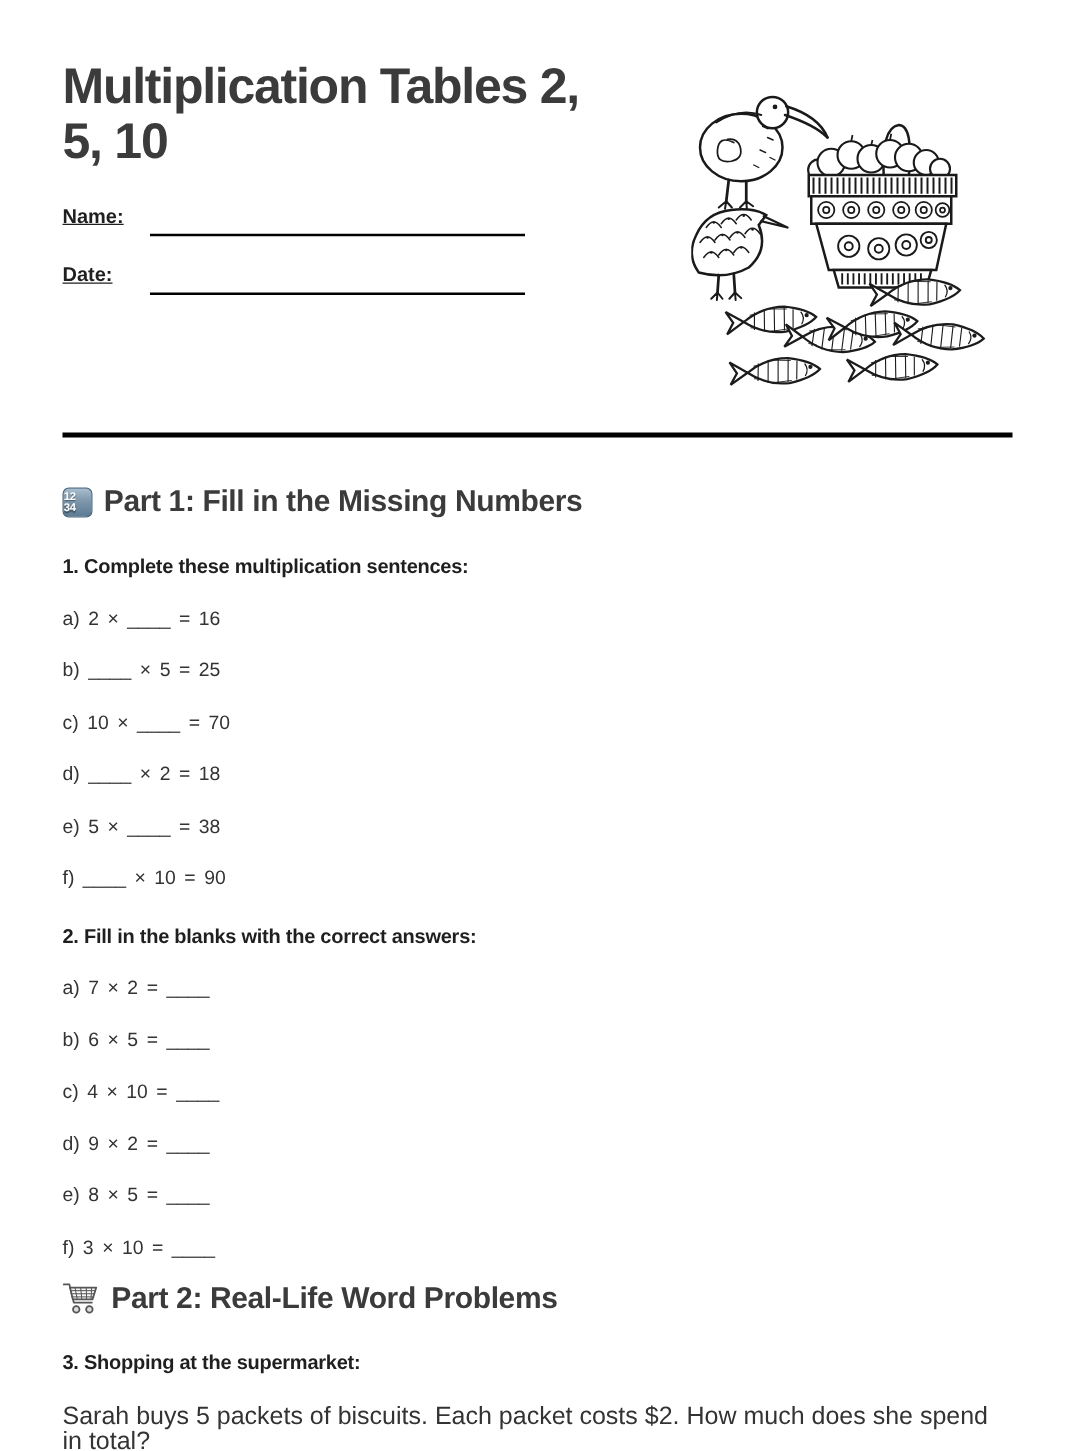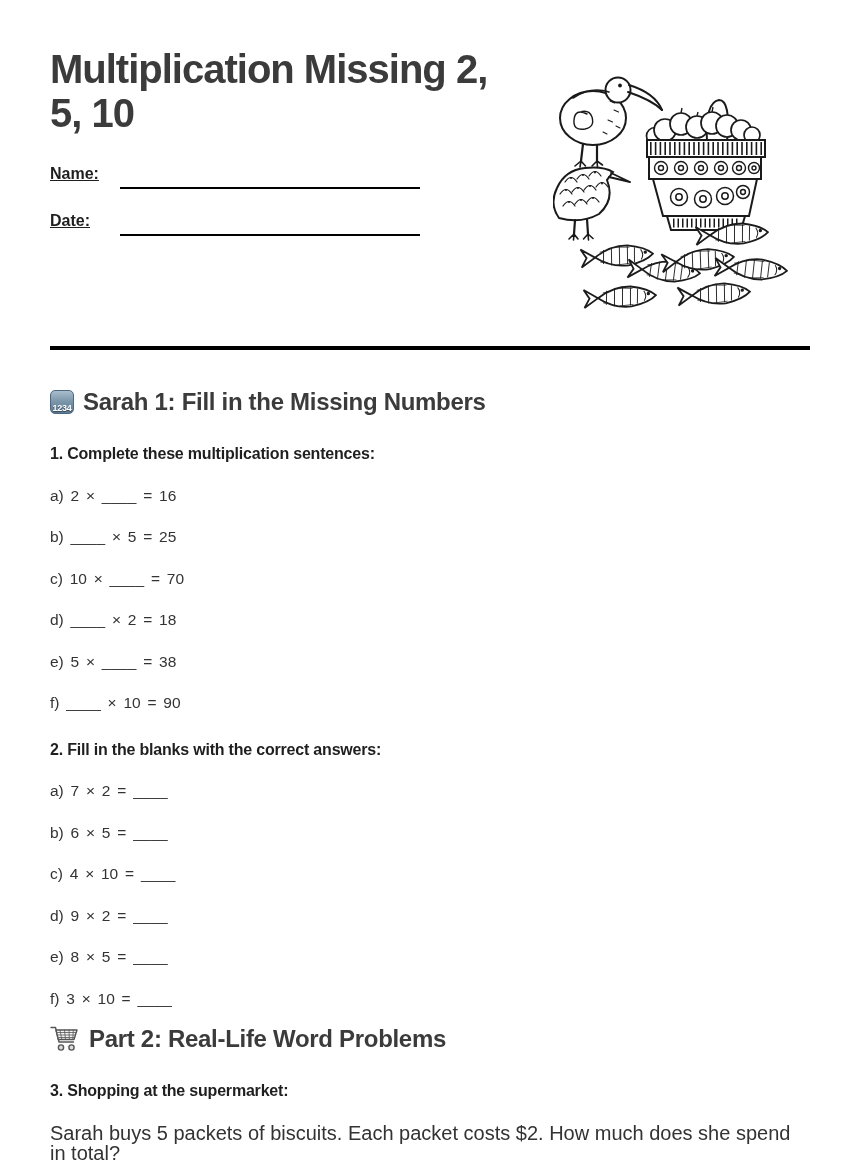--- a/index.html
+++ b/index.html
@@ -45,21 +45,21 @@
     letter-spacing:-0.3px;
   }
   .part-heading.second{margin-top:16px;line-height:30px;}
 
   
   .icon-numbers{
     width:24px;height:24px;border-radius:5px;flex:none;
     background:linear-gradient(180deg,#a9bdcd 0%,#7d97ab 45%,#5d7purple 100%);
     background:linear-gradient(180deg,#a9bdcd 0%,#7d97ab 45%,#5d7b94 100%);
     border:1px solid #4e6a82;
-    display:flex;flex-direction:row;align-items:flex-end;justify-content:center;
+    display:flex;flex-direction:column;align-items:flex-start;justify-content:center;
     color:#fff;font-size:9px;font-weight:700;line-height:9.5px;
     text-shadow:0 1px 1px rgba(0,0,0,.45);
   }
   .icon-cart{flex:none;width:30px;height:29px;}
 
   
   .q-label{
     margin:28px 0 0 0;font-size:16px;font-weight:700;color:var(--label-color);
     line-height:19px;letter-spacing:-0.2px;
   }
@@ -76,42 +76,42 @@
 
   
   .illustration{position:absolute;left:553px;top:70px;width:258px;height:240px;}
   .illustration svg{width:100%;height:100%;}
 </style>
 </head>
 <body>
 
 <div class="page">
 
-  <h1 class="doc-title"><span>Multiplication Missing 2,</span><br>
+  <h1 class="doc-title"><span>Multiplication Tables 2,</span><br>
     <span>5, 10</span>
   </h1>
 
   <div class="field-row name">
     <span class="field-label">Name:</span>
     <span class="blank-line"></span>
   </div>
 
   <div class="field-row date">
     <span class="field-label">Date:</span>
     <span class="blank-line"></span>
   </div>
 
   <hr class="divider">
 
   <h2 class="part-heading">
     <span class="icon-numbers">
       <span>12</span>
       <span>34</span>
     </span>
-    <span>Sarah 1: Fill in the Missing Numbers</span>
+    <span>Part 1: Fill in the Missing Numbers</span>
   </h2>
 
   <p class="q-label">1. Complete these multiplication sentences:</p>
   <div class="q-items">
     <p>a) 2 × ____ = 16</p>
     <p>b) ____ × 5 = 25</p>
     <p>c) 10 × ____ = 70</p>
     <p>d) ____ × 2 = 18</p>
     <p>e) 5 × ____ = 38</p>
     <p>f) ____ × 10 = 90</p>

